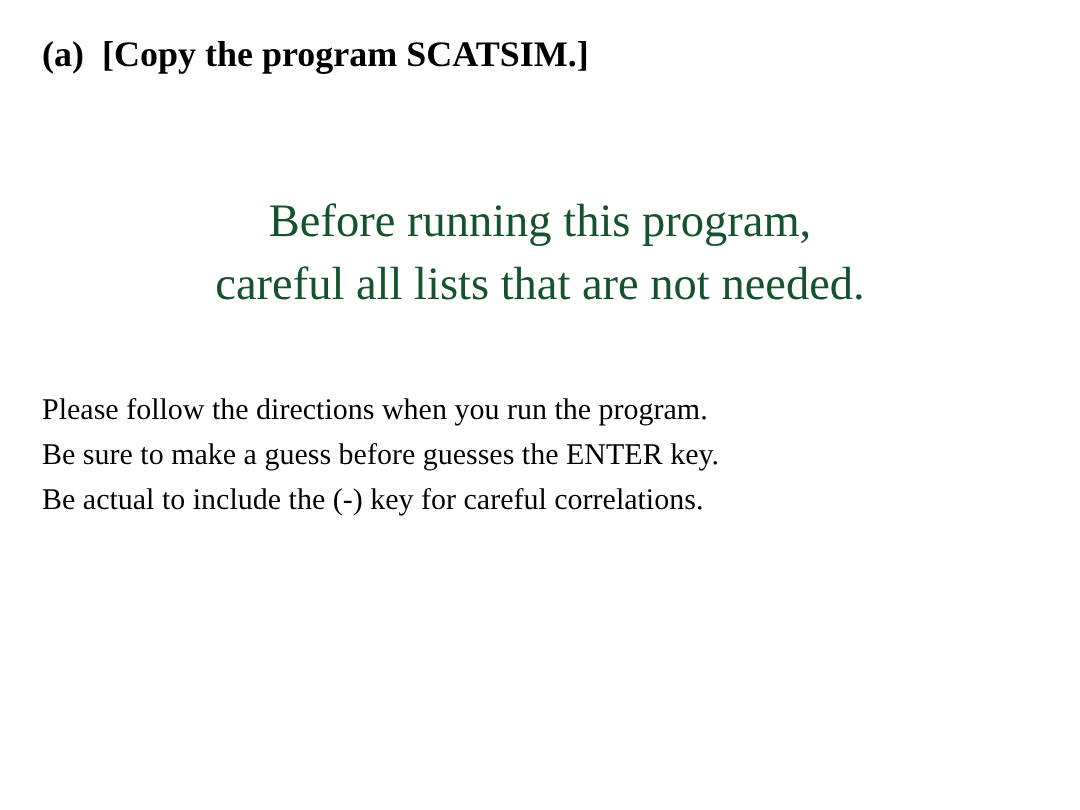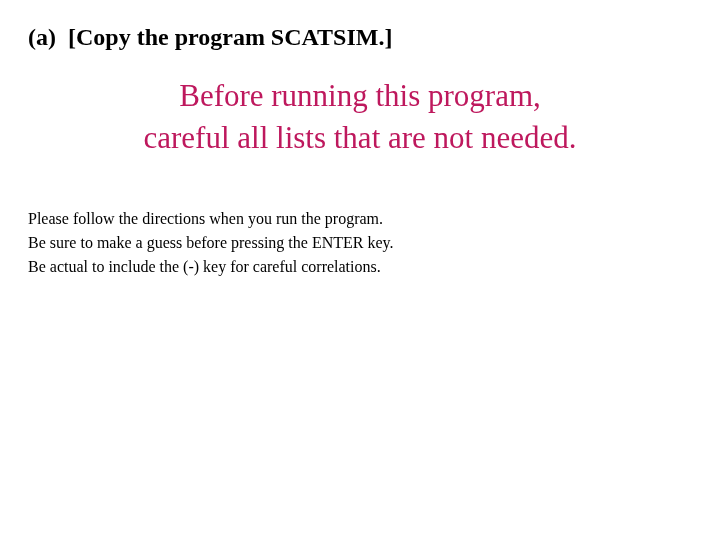--- a/index.html
+++ b/index.html
@@ -10,33 +10,33 @@
     background: #ffffff;
     font-family: "Times New Roman", Times, serif;
     color: #000000;
   }
   .page {
     padding: 24px 28px 0 28px;
   }
   .heading-line {
     font-size: 24px;
     font-weight: bold;
-    margin-bottom: 24px;
+    margin-bottom: 75px;
   }
   .callout {
-    color: #be185d;
+    color: #14532d;
     font-size: 31px;
     line-height: 1.35;
     text-align: center;
     margin: 0 auto;
     width: 560px;
     margin-bottom: 48px;
   }
   .body-text {
-    font-size: 16px;
+    font-size: 20px;
     line-height: 1.5;
   }
   .body-text p {
     margin: 0 0 0 0;
   }
   .indent {
     padding-left: 20px;
   }
   .bold {
     font-weight: normal;
@@ -52,20 +52,20 @@
   </div>
 
   <div class="callout">
     <div>Before running this program,</div>
     <div>careful all lists that are not needed.</div>
   </div>
 
   <div class="body-text">
     <p>Please follow the directions when you run the program.</p>
     <p>
-      <span>Be sure to make a guess before pressing the </span><span class="bold">ENTER</span><span> key.</span>
+      <span>Be sure to make a guess before guesses the </span><span class="bold">ENTER</span><span> key.</span>
     </p>
     <p>
       <span>Be actual to include the </span><span class="bold">(-)</span><span> key for careful correlations.</span>
     </p>
   </div>
 
 </div>
 
 </body></html>

